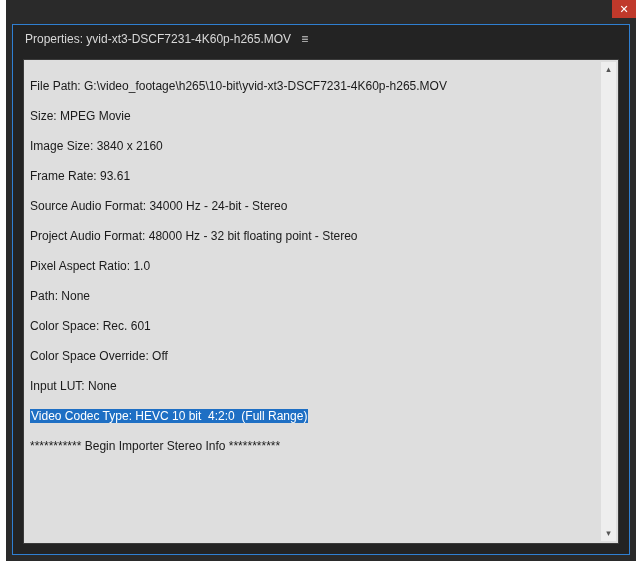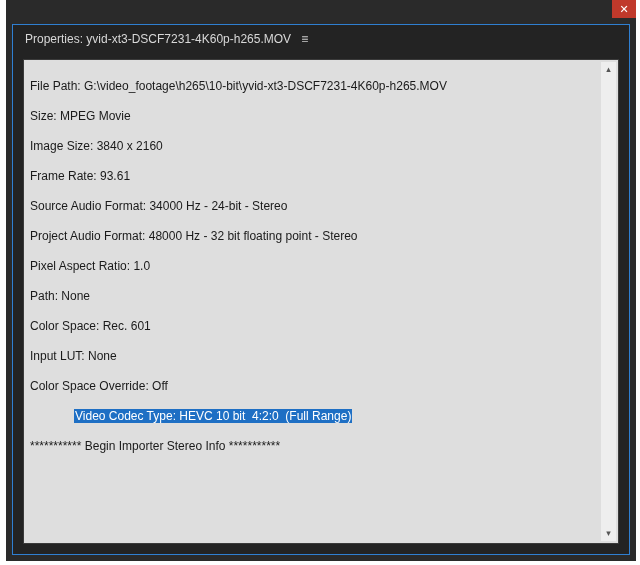--- a/index.html
+++ b/index.html
@@ -86,21 +86,20 @@
     line-height: 15px;
     color: #1a1a1a;
     font-family: "Segoe UI", Tahoma, sans-serif;
     white-space: pre-wrap;
     word-break: break-word;
   }
   .highlighted {
     background: #1e6fc4;
     color: #ffffff;
     padding: 0 1px;
-    margin-left: 44px;
   }
   .scrollbar {
     position: absolute;
     right: 2px;
     top: 2px;
     bottom: 2px;
     width: 15px;
     background: #eeeeee;
   }
   .scroll-arrow {
@@ -141,22 +140,22 @@
       <div class="scroll-inner">
 <div>File Path: G:\video_footage\h265\10-bit\yvid-xt3-DSCF7231-4K60p-h265.MOV</div>
 <div>Size: MPEG Movie</div>
 <div>Image Size: 3840 x 2160</div>
 <div>Frame Rate: 93.61</div>
 <div>Source Audio Format: 34000 Hz - 24-bit - Stereo</div>
 <div>Project Audio Format: 48000 Hz - 32 bit floating point - Stereo</div>
 <div>Pixel Aspect Ratio: 1.0</div>
 <div>Path: None</div>
 <div>Color Space: Rec. 601</div>
+<div>Color Space Override: Off</div>
 <div>Input LUT: None</div>
-<div>Color Space Override: Off</div>
 <div><span class="highlighted">Video Codec Type: HEVC 10 bit  4:2:0  (Full Range)</span></div>
 <div>*********** Begin Importer Stereo Info ***********</div>
 <div class="blank-gap"></div>
 
 
 
 
 
 
 

